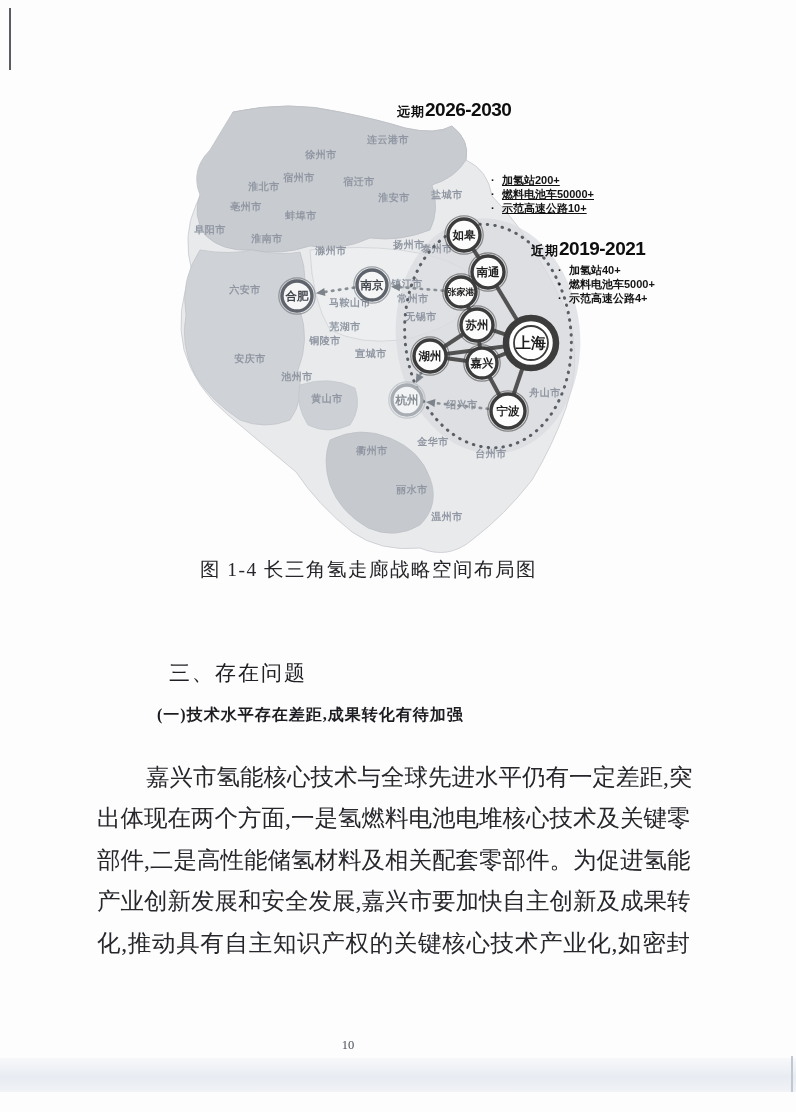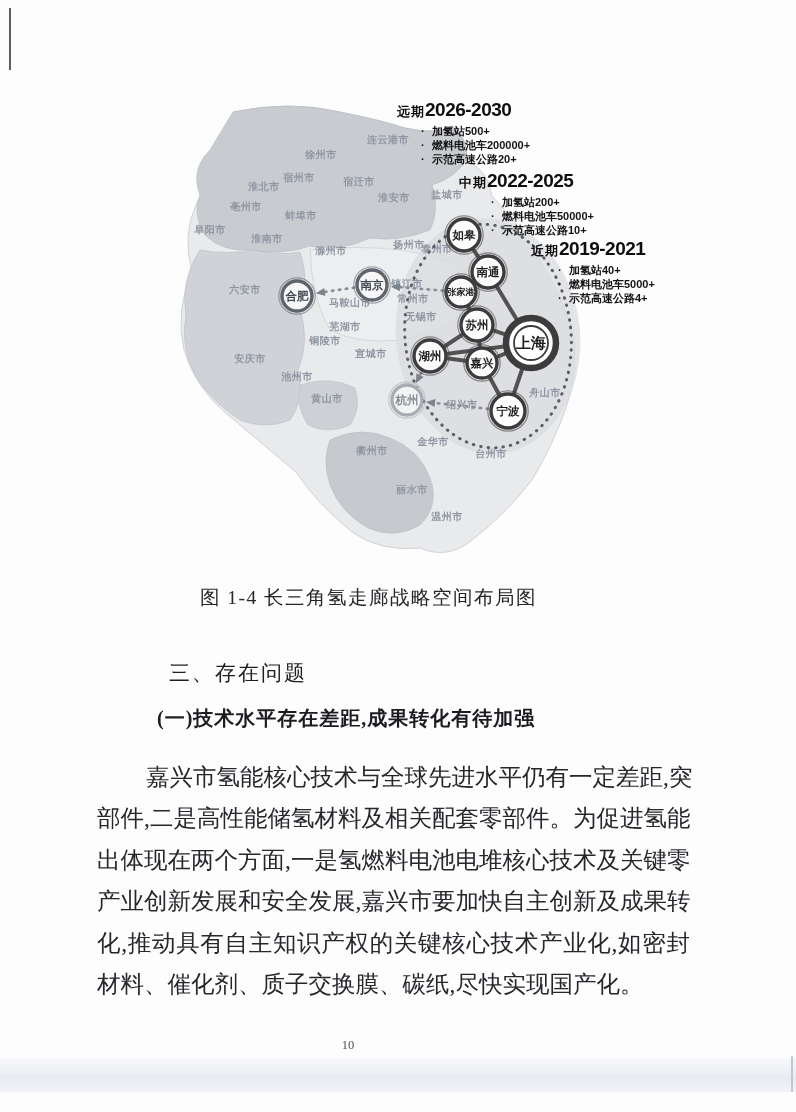--- a/index.html
+++ b/index.html
@@ -17,27 +17,27 @@
   .figure{position:absolute;left:0;top:0;width:796px;height:620px;}
   #map-svg{position:absolute;left:0;top:0;}
   .phase{position:absolute;color:#111;}
   .phase .ptitle{white-space:nowrap;}
   .pt-cn{font-weight:900;font-size:13px;letter-spacing:1px;color:#0f0f0f;}
   .pt-yr{font-weight:800;font-size:19px;letter-spacing:-.5px;color:#0f0f0f;margin-top:8px;}
   .pbullets{margin-top:4px;}
   .pb{position:relative;padding-left:13px;font-weight:700;font-size:11px;line-height:13.8px;color:#141414;white-space:nowrap;}
   .pb::before{content:"·";position:absolute;left:2px;top:0;font-weight:900;}
   .phase0 .pbullets{margin-left:22px;}
-  .phase1 .pbullets{margin-left:30px;}
+  .phase1 .pbullets{margin-left:30px;text-decoration:underline;}
   .phase2 .pbullets{margin-left:25px;}
   
-  .caption{position:absolute;left:0;top:584px;width:737px;text-align:center;
+  .caption{position:absolute;left:0;top:556px;width:737px;text-align:center;
     font-family:"Liberation Serif","DejaVu Serif",serif;font-size:19.5px;color:#26262a;letter-spacing:1.5px;}
   .sec-heading{position:absolute;left:169px;top:659px;font-size:21px;font-weight:400;color:#202024;letter-spacing:2px;}
-  .sec-subheading{position:absolute;left:157px;top:705px;font-size:20px;font-weight:700;color:#1c1c20;
+  .sec-subheading{position:absolute;left:157px;top:705px;font-size:16px;font-weight:700;color:#1c1c20;
     font-family:"Liberation Serif","DejaVu Serif",serif;letter-spacing:1px;}
   .bodytext{position:absolute;left:97px;top:757px;width:593px;
     font-family:"Liberation Serif","DejaVu Serif",serif;font-size:23.5px;color:#26262b;}
   .bline{line-height:41.4px;text-align:justify;text-align-last:justify;white-space:nowrap;}
   .bline.first{text-indent:49px;}
   .bline.last{text-align-last:left;}
   .pageno{position:absolute;left:0;top:1038px;width:696px;text-align:center;
     font-family:"Liberation Serif","DejaVu Serif",serif;font-size:12.5px;color:#4c4f58;}
   
   .city-label{font-family:"Liberation Sans","DejaVu Sans",sans-serif;font-size:10px;font-weight:600;fill:#9097a2;letter-spacing:.5px;}
@@ -182,30 +182,22 @@
             <circle cx="297" cy="296" r="15" fill="#f6f6f7" stroke="#5f646c" stroke-width="3.4"></circle>
             <text x="297" y="300.14" class="node-label" font-size="11.5" fill="#3f444b">合肥</text>
           </g>
         </g>
     </svg>
 
     <div class="phase phase0" style="left:397px;top:99px;">
       <div class="ptitle">
         <span class="pt-cn">远期</span><span class="pt-yr">2026-2030</span>
       </div>
-      <div class="pbullets">
-        <div class="pb">加氢站500+</div>
-        <div class="pb">燃料电池车200000+</div>
-        <div class="pb">示范高速公路20+</div>
-      </div>
     </div>
     <div class="phase phase1" style="left:459px;top:170px;">
-      <div class="ptitle">
-        <span class="pt-cn">中期</span><span class="pt-yr">2022-2025</span>
-      </div>
       <div class="pbullets">
         <div class="pb">加氢站200+</div>
         <div class="pb">燃料电池车50000+</div>
         <div class="pb">示范高速公路10+</div>
       </div>
     </div>
     <div class="phase phase2" style="left:531px;top:238px;">
       <div class="ptitle">
         <span class="pt-cn">近期</span><span class="pt-yr">2019-2021</span>
       </div>
@@ -217,23 +209,22 @@
     </div>
   </div>
 
   <div class="caption">图 1-4  长三角氢走廊战略空间布局图</div>
 
   <div class="sec-heading">三、存在问题</div>
   <div class="sec-subheading">(一)技术水平存在差距,成果转化有待加强</div>
 
   <div class="bodytext">
     <div class="bline first">嘉兴市氢能核心技术与全球先进水平仍有一定差距,突</div>
+    <div class="bline">出体现在两个方面,一是氢燃料电池电堆核心技术及关键零</div>
     <div class="bline">部件,二是高性能储氢材料及相关配套零部件。为促进氢能</div>
-    <div class="bline">出体现在两个方面,一是氢燃料电池电堆核心技术及关键零</div>
     <div class="bline">产业创新发展和安全发展,嘉兴市要加快自主创新及成果转</div>
     <div class="bline">化,推动具有自主知识产权的关键核心技术产业化,如密封</div>
-    <div class="bline last">材料、催化剂、质子交换膜、碳纸,尽快实现国产化。</div>
   </div>
 
   <div class="pageno">10</div>
   <div class="bottom-band"></div>
   <div class="artifact-right"></div>
 </div>
 
 </body></html>

